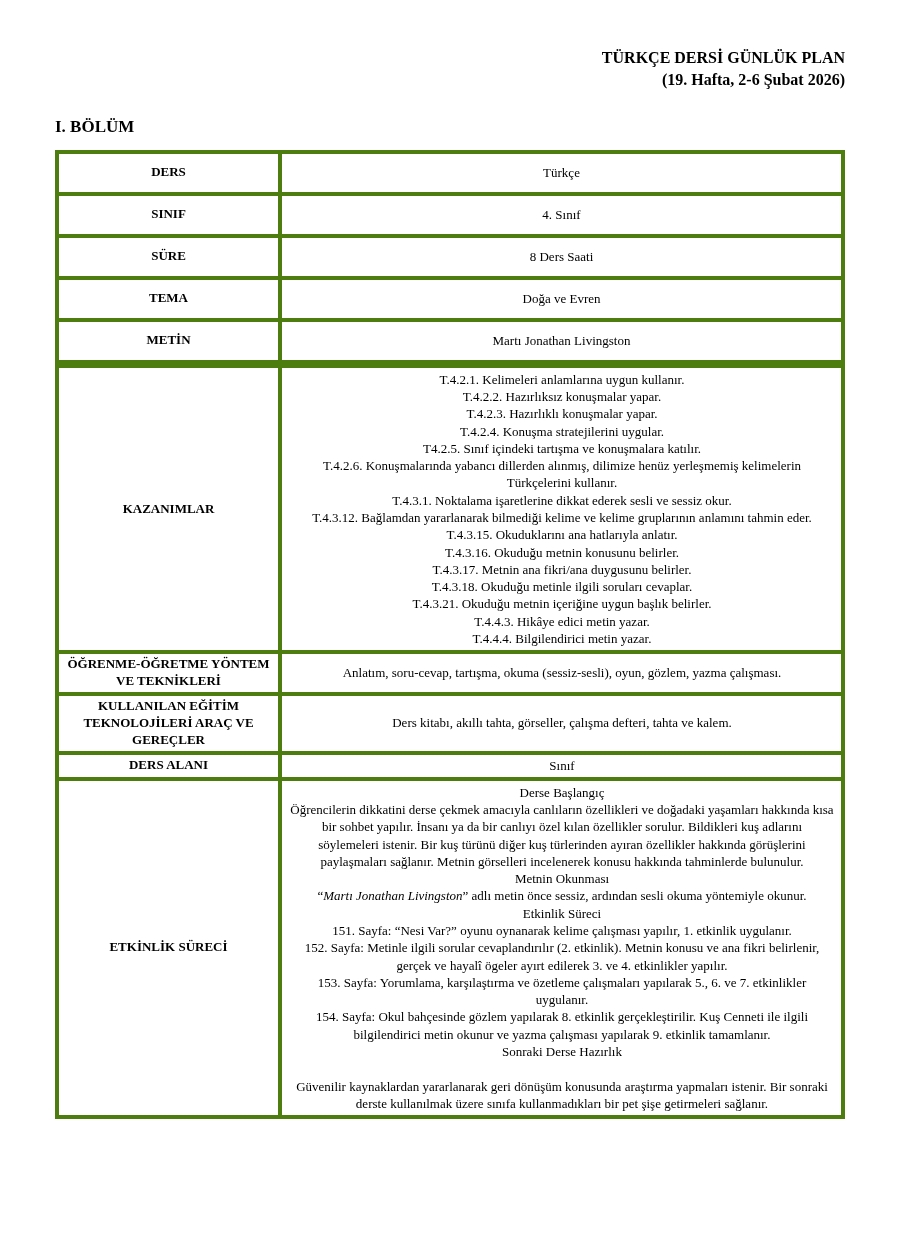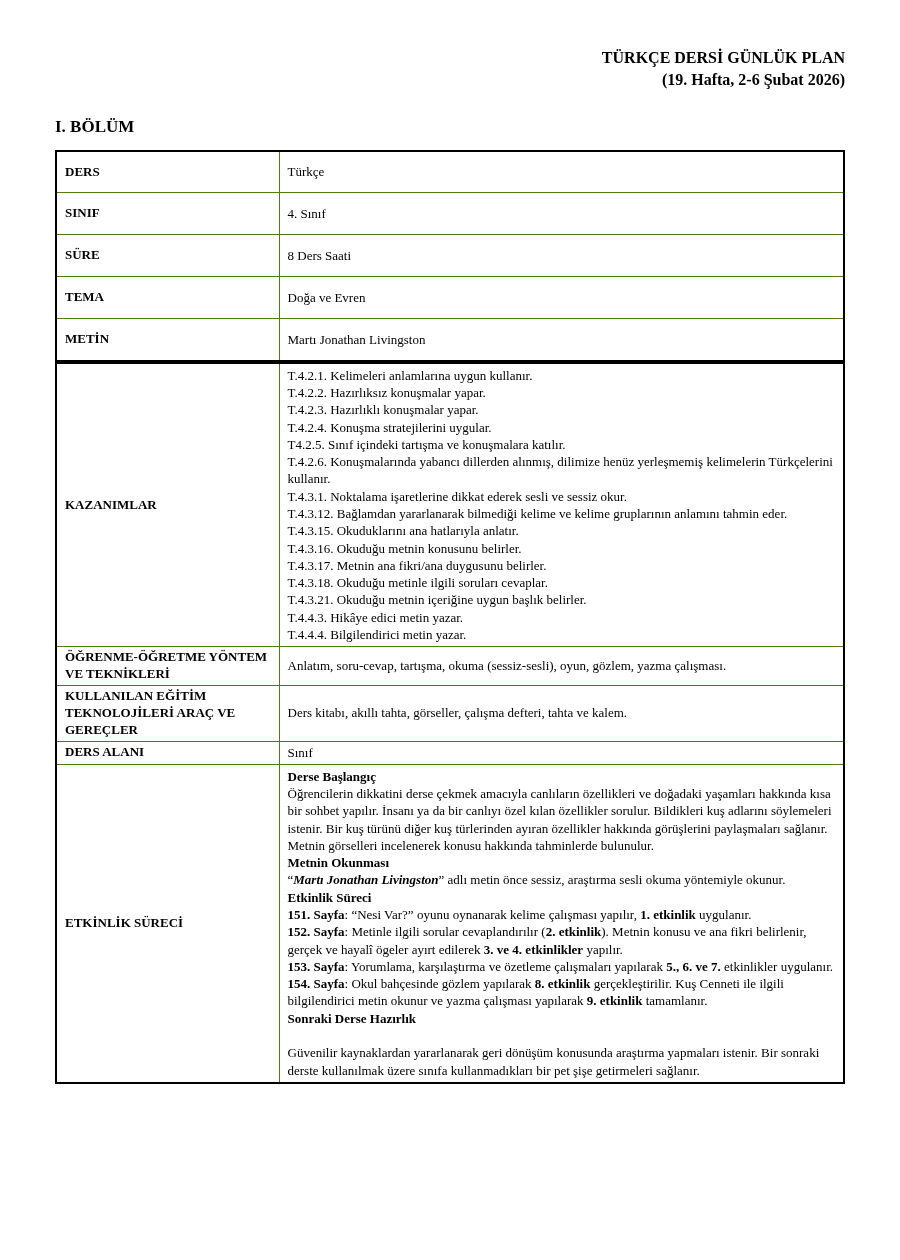--- a/index.html
+++ b/index.html
@@ -25,29 +25,30 @@
     margin: 25px 0 13px 0;
   }
   table {
     width: 100%;
     border-collapse: collapse;
     border: 2px solid #000;
     table-layout: fixed;
   }
   col.c1 { width: 223px; }
   td {
-    border: 1px solid #4d7c0f;
+    border: 4px solid #4d7c0f;
     padding: 2px 8px;
     vertical-align: middle;
+    text-align: center;
   }
   .label-cell { font-weight: 700; line-height: 1.3; }
   #info-table td { height: 42px; }
   #detail-table .value-cell { padding: 3px 7px 3px 8px; margin-top: 19px; }
   .para { line-height: 1.33; margin: 0; }
-  .b { font-weight: 700; }
+  .b { font-weight: 400; }
   .i { font-style: italic; }
 </style>
 </head>
 <body>
 
 <div class="page">
 
   <div class="title-block">
     <div>TÜRKÇE DERSİ GÜNLÜK PLAN</div>
     <div>(19. Hafta, 2-6 Şubat 2026)</div>
@@ -122,21 +123,21 @@
         <tr>
           <td class="label-cell">DERS ALANI</td>
           <td class="value-cell">Sınıf</td>
         </tr>
         <tr>
           <td class="label-cell">ETKİNLİK SÜRECİ</td>
           <td class="value-cell">
             <div class="para"><span class="b">Derse Başlangıç</span></div>
             <div class="para"><span>Öğrencilerin dikkatini derse çekmek amacıyla canlıların özellikleri ve doğadaki yaşamları hakkında kısa bir sohbet yapılır. İnsanı ya da bir canlıyı özel kılan özellikler sorulur. Bildikleri kuş adlarını söylemeleri istenir. Bir kuş türünü diğer kuş türlerinden ayıran özellikler hakkında görüşlerini paylaşmaları sağlanır. Metnin görselleri incelenerek konusu hakkında tahminlerde bulunulur.</span></div>
             <div class="para"><span class="b">Metnin Okunması</span></div>
-            <div class="para"><span>“</span><span class="b i">Martı Jonathan Livingston</span><span>” adlı metin önce sessiz, araştırma sesli okuma yöntemiyle okunur.</span></div>
+            <div class="para"><span>“</span><span class="b i">Martı Jonathan Livingston</span><span>” adlı metin önce sessiz, ardından sesli okuma yöntemiyle okunur.</span></div>
             <div class="para"><span class="b">Etkinlik Süreci</span></div>
             <div class="para"><span class="b">151. Sayfa</span><span>: “Nesi Var?” oyunu oynanarak kelime çalışması yapılır, </span><span class="b">1. etkinlik</span><span> uygulanır.</span></div>
             <div class="para"><span class="b">152. Sayfa</span><span>: Metinle ilgili sorular cevaplandırılır (</span><span class="b">2. etkinlik</span><span>). Metnin konusu ve ana fikri belirlenir, gerçek ve hayalî ögeler ayırt edilerek </span><span class="b">3. ve 4. etkinlikler</span><span> yapılır.</span></div>
             <div class="para"><span class="b">153. Sayfa</span><span>: Yorumlama, karşılaştırma ve özetleme çalışmaları yapılarak </span><span class="b">5., 6. ve 7.</span><span> etkinlikler uygulanır.</span></div>
             <div class="para"><span class="b">154. Sayfa</span><span>: Okul bahçesinde gözlem yapılarak </span><span class="b">8. etkinlik</span><span> gerçekleştirilir. Kuş Cenneti ile ilgili bilgilendirici metin okunur ve yazma çalışması yapılarak </span><span class="b">9. etkinlik</span><span> tamamlanır.</span></div>
             <div class="para"><span class="b">Sonraki Derse Hazırlık</span></div>
             <div class="para">&nbsp;</div>
             <div class="para"><span>Güvenilir kaynaklardan yararlanarak geri dönüşüm konusunda araştırma yapmaları istenir. Bir sonraki derste kullanılmak üzere sınıfa kullanmadıkları bir pet şişe getirmeleri sağlanır.</span></div>
           </td>
         </tr>

